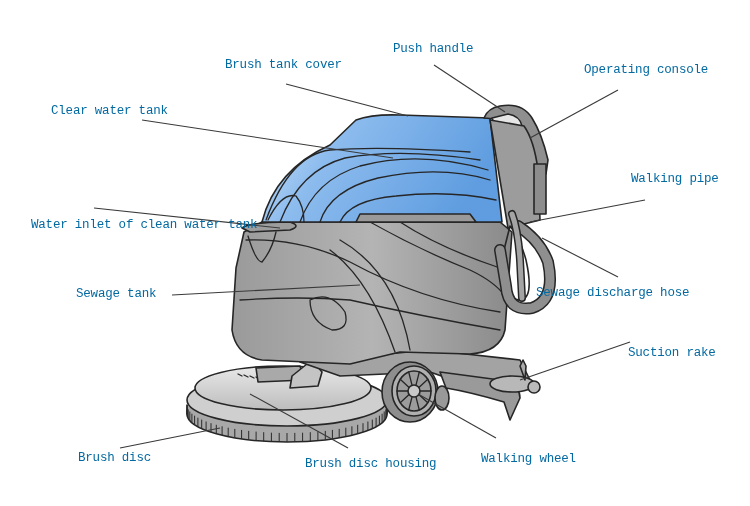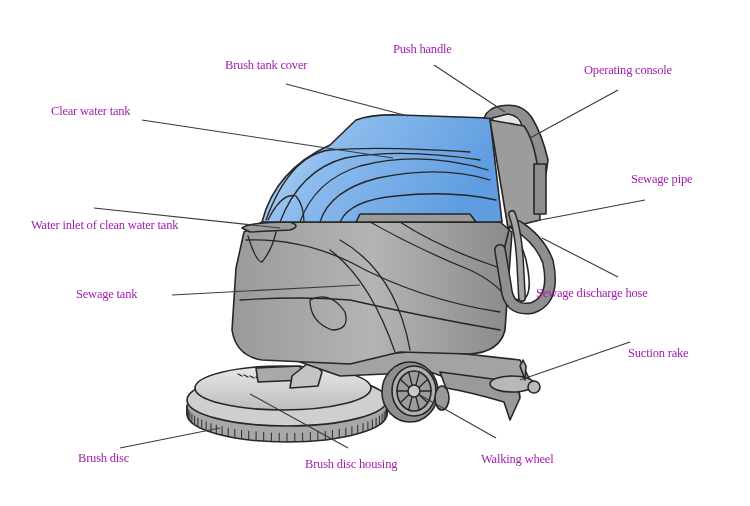--- a/index.html
+++ b/index.html
@@ -1,20 +1,20 @@
 <!DOCTYPE html>
 <html><head>
 <meta charset="utf-8">
 <style>
   html, body { margin: 0; padding: 0; background: #ffffff; }
   body { width: 750px; height: 506px; position: relative; overflow: hidden;
          font-family: "DejaVu Sans", sans-serif; }
   #diagram { position: absolute; left: 0; top: 0; width: 750px; height: 506px; }
-  .label { position: absolute; font-size: 12.5px; color: #a21caf; white-space: nowrap;
-           font-family: Liberation Serif, serif; letter-spacing: -0.2px; }
+  .label { position: absolute; font-size: 12.5px; color: #0369a1; white-space: nowrap;
+           font-family: Liberation Mono, monospace; letter-spacing: -0.2px; }
   .leader { stroke: #3a3a3a; stroke-width: 1.1; fill: none; }
   .ol { stroke: #262626; stroke-width: 1.6; stroke-linejoin: round; stroke-linecap: round; }
   .thin { stroke: #262626; stroke-width: 1.3; fill: none; stroke-linecap: round; }
 </style>
 </head>
 <body>
 
 <svg id="diagram" viewBox="0 0 750 506" xmlns="http://www.w3.org/2000/svg">
   <defs>
     <linearGradient id="gBlue" x1="0" y1="0" x2="1" y2="0.3">
@@ -177,20 +177,20 @@
     <line class="leader" x1="120" y1="448" x2="220" y2="428"></line>
     <line class="leader" x1="348" y1="448" x2="250" y2="394"></line>
     <line class="leader" x1="496" y1="438" x2="418" y2="394"></line>
   </g>
 </svg>
 
 <div class="label" style="left:393px; top:42px;">Push handle</div>
 <div class="label" style="left:225px; top:58px;">Brush tank cover</div>
 <div class="label" style="left:584px; top:63px;">Operating console</div>
 <div class="label" style="left:51px; top:104px;">Clear water tank</div>
-<div class="label" style="left:631px; top:172px;">Sewage pipe</div>
+<div class="label" style="left:631px; top:172px;">Walking pipe</div>
 <div class="label" style="left:31px; top:179px;margin-top:39px;">Water inlet of clean water tank</div>
 <div class="label" style="left:76px; top:287px;">Sewage tank</div>
 <div class="label" style="left:536px; top:286px;">Sewage discharge hose</div>
 <div class="label" style="left:628px; top:346px;">Suction rake</div>
 <div class="label" style="left:78px; top:451px;">Brush disc</div>
 <div class="label" style="left:305px; top:457px;">Brush disc housing</div>
 <div class="label" style="left:481px; top:452px;">Walking wheel</div>
 
 </body></html>

